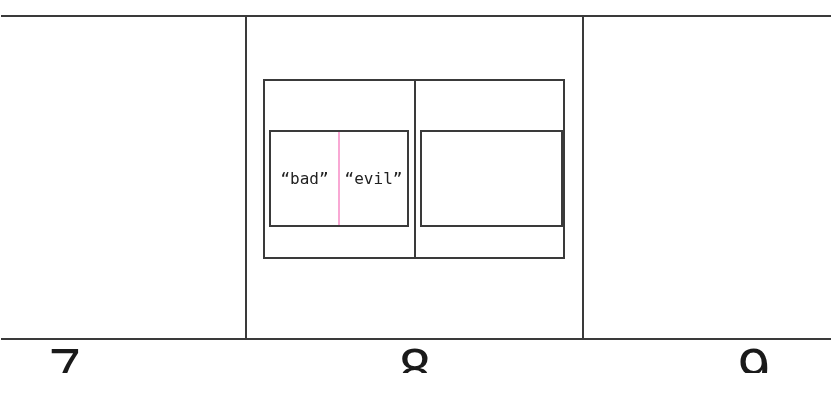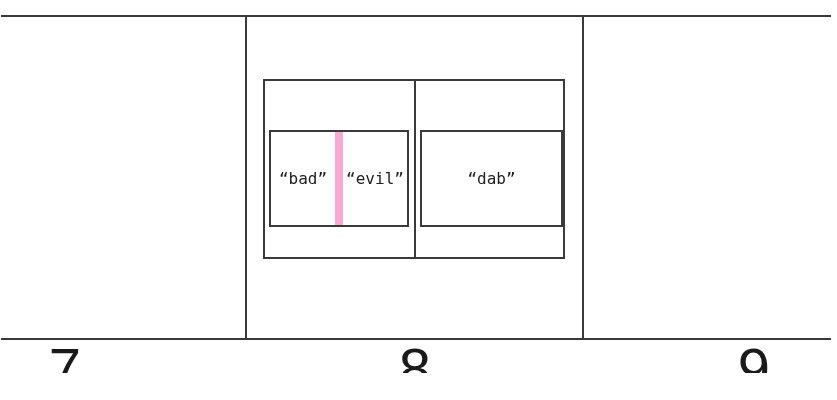--- a/index.html
+++ b/index.html
@@ -64,21 +64,21 @@
     flex: 1 1 0;
     display: flex;
     align-items: center;
     justify-content: center;
     font-family: "DejaVu Sans Mono", monospace;
     font-size: 16px;
     line-height: 1;
     color: #222222;
     white-space: nowrap;
   }
-  .cell + .cell { border-left: 8px solid #f9a8d4; }
+  .cell + .cell { border-left: 2px solid #f9a8d4; }
 
   .index-label {
     position: absolute;
     top: 340px;
     width: 130px;
     text-align: center;
     font-family: "Liberation Sans", sans-serif;
     font-size: 58px;
     line-height: 1;
     color: #1a1a1a;
@@ -99,20 +99,19 @@
 
   <div class="node-box"></div>
   <div class="node-divider"></div>
 
   <div class="page-box page-left">
     <div class="cell">“bad”</div>
     <div class="cell">“evil”</div>
   </div>
 
   <div class="page-box page-right">
-    <div class="cell">“dab”</div>
   </div>
 
   <div class="index-label l7">7</div>
   <div class="index-label l8">8</div>
   <div class="index-label l9">9</div>
 
 </div>
 
 </body></html>

